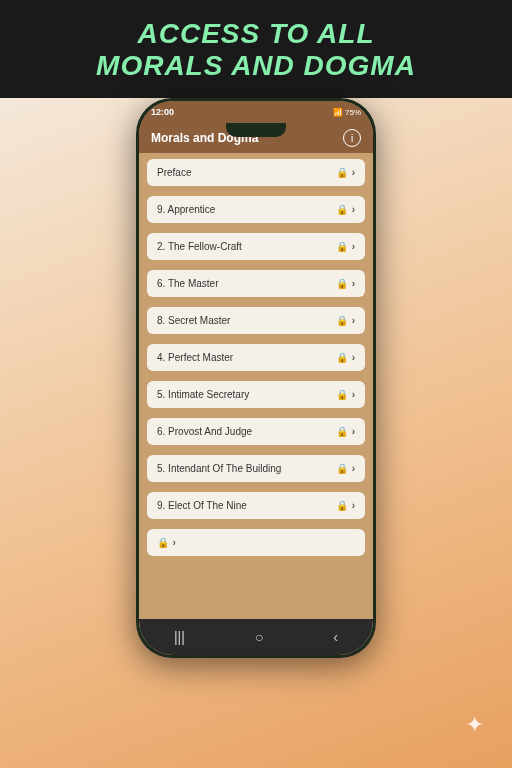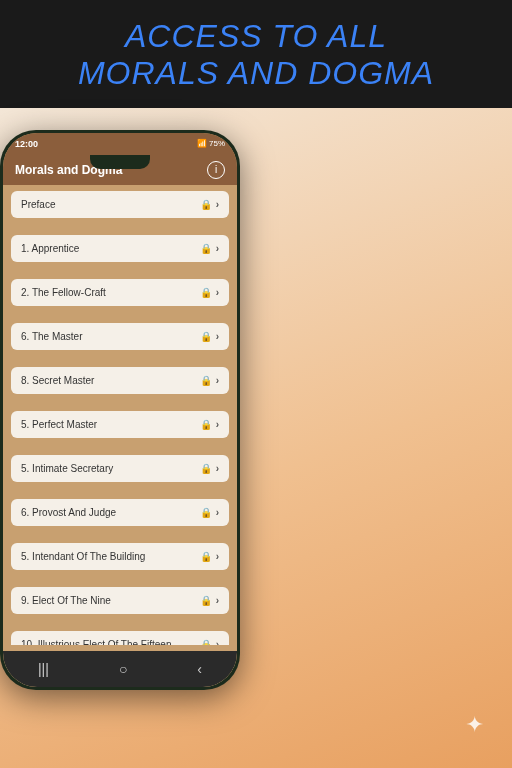--- a/index.html
+++ b/index.html
@@ -15,35 +15,35 @@
 
     
     .header-banner {
       background: #1a1a1a;
       width: 100%;
       padding: 18px 20px 16px;
       text-align: center;
     }
 
     .header-banner h1 {
-      color: #3b82f6;
-      font-size: 32px;
-      font-weight: 400;
+      color: #86efac;
+      font-size: 28px;
+      font-weight: 700;
       font-style: italic;
       text-transform: uppercase;
       line-height: 1.15;
       letter-spacing: 1px;
       font-family: 'Arial Black', Arial, sans-serif;
     }
 
     
     .phone-wrapper {
       display: flex;
+      justify-content: center;
       align-items: flex-start;
-      padding-top: 22px;
     }
 
     .phone {
       width: 240px;
       height: 560px;
       background: #1c2b1c;
       border-radius: 36px;
       padding: 3px;
       position: relative;
       box-shadow: 0 8px 32px rgba(0,0,0,0.5);
@@ -128,21 +128,21 @@
     .list-area {
       background: #c8a070;
       padding: 6px 8px;
       overflow-y: auto;
       height: calc(100% - 36px - 22px - 36px);
     }
 
     .list-item {
       background: #f5f0e8;
       border-radius: 6px;
-      margin-bottom: 17px;
+      margin-bottom: 10px;
       padding: 8px 10px;
       display: flex;
       justify-content: space-between;
       align-items: center;
       cursor: pointer;
     }
 
     .list-item-text {
       font-size: 10px;
       color: #333;
@@ -228,21 +228,21 @@
 
       <div class="list-area" id="list-area">
       <div class="list-item">
             <span class="list-item-text">Preface</span>
             <div class="list-item-icons">
               <span class="lock-icon">🔒</span>
               <span class="chevron-icon">›</span>
             </div>
           </div>
           <div class="list-item">
-            <span class="list-item-text">1. Apprentice</span>
+            <span class="list-item-text">9. Apprentice</span>
             <div class="list-item-icons">
               <span class="lock-icon">🔒</span>
               <span class="chevron-icon">›</span>
             </div>
           </div>
           <div class="list-item">
             <span class="list-item-text">2. The Fellow-Craft</span>
             <div class="list-item-icons">
               <span class="lock-icon">🔒</span>
               <span class="chevron-icon">›</span>
@@ -256,21 +256,21 @@
             </div>
           </div>
           <div class="list-item">
             <span class="list-item-text">8. Secret Master</span>
             <div class="list-item-icons">
               <span class="lock-icon">🔒</span>
               <span class="chevron-icon">›</span>
             </div>
           </div>
           <div class="list-item">
-            <span class="list-item-text">5. Perfect Master</span>
+            <span class="list-item-text">4. Perfect Master</span>
             <div class="list-item-icons">
               <span class="lock-icon">🔒</span>
               <span class="chevron-icon">›</span>
             </div>
           </div>
           <div class="list-item">
             <span class="list-item-text">5. Intimate Secretary</span>
             <div class="list-item-icons">
               <span class="lock-icon">🔒</span>
               <span class="chevron-icon">›</span>
@@ -291,21 +291,20 @@
             </div>
           </div>
           <div class="list-item">
             <span class="list-item-text">9. Elect Of The Nine</span>
             <div class="list-item-icons">
               <span class="lock-icon">🔒</span>
               <span class="chevron-icon">›</span>
             </div>
           </div>
           <div class="list-item">
-            <span class="list-item-text">10. Illustrious Elect Of The Fifteen</span>
             <div class="list-item-icons">
               <span class="lock-icon">🔒</span>
               <span class="chevron-icon">›</span>
             </div>
           </div>
         </div>
 
       <div class="bottom-nav">
         <span class="nav-btn">|||</span>
         <span class="nav-btn">○</span>

